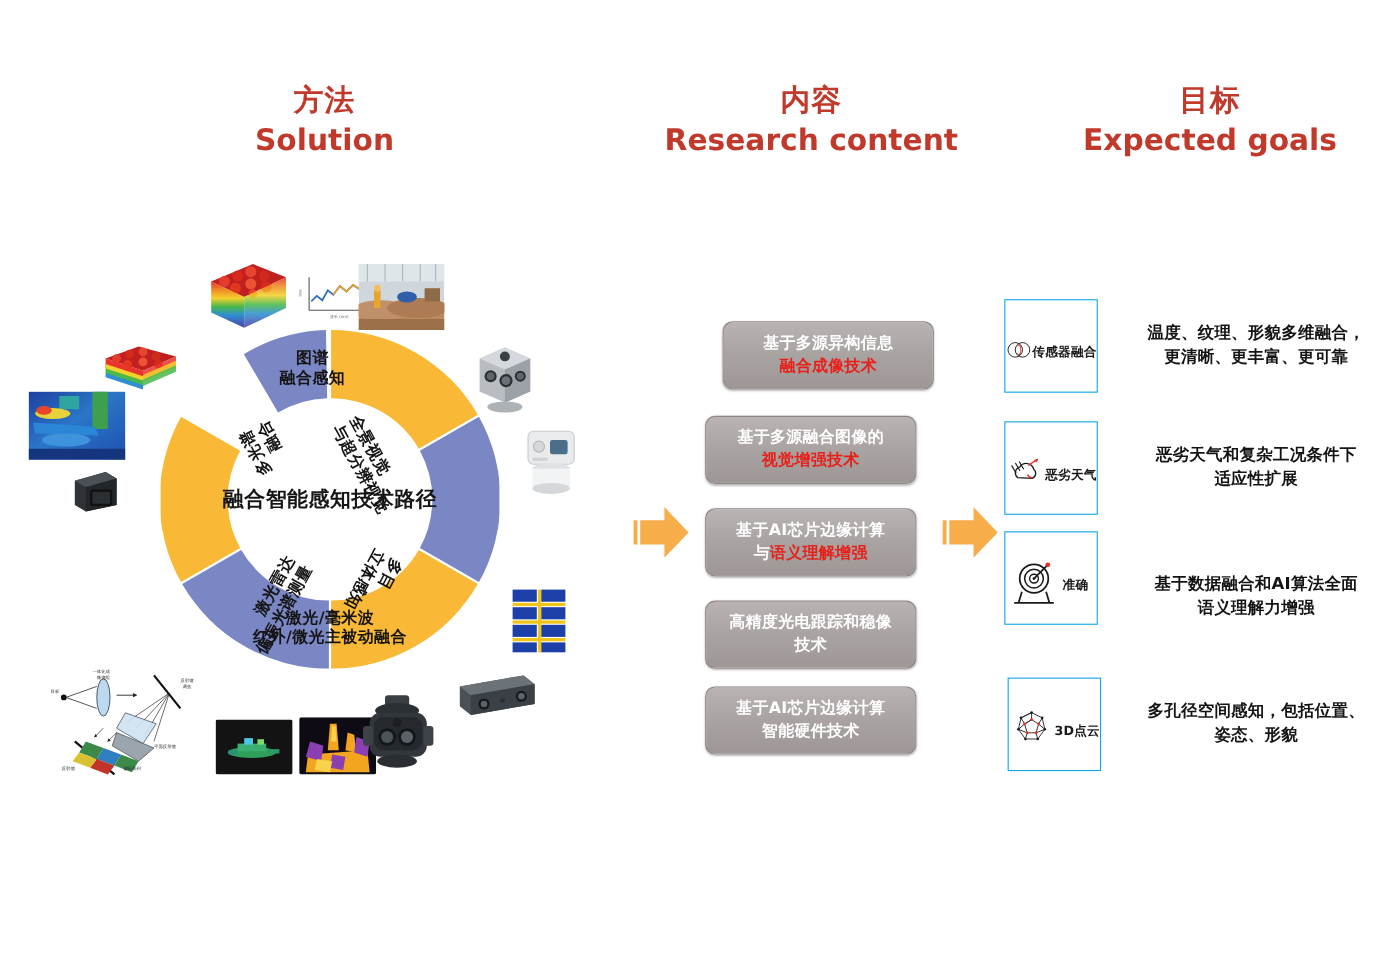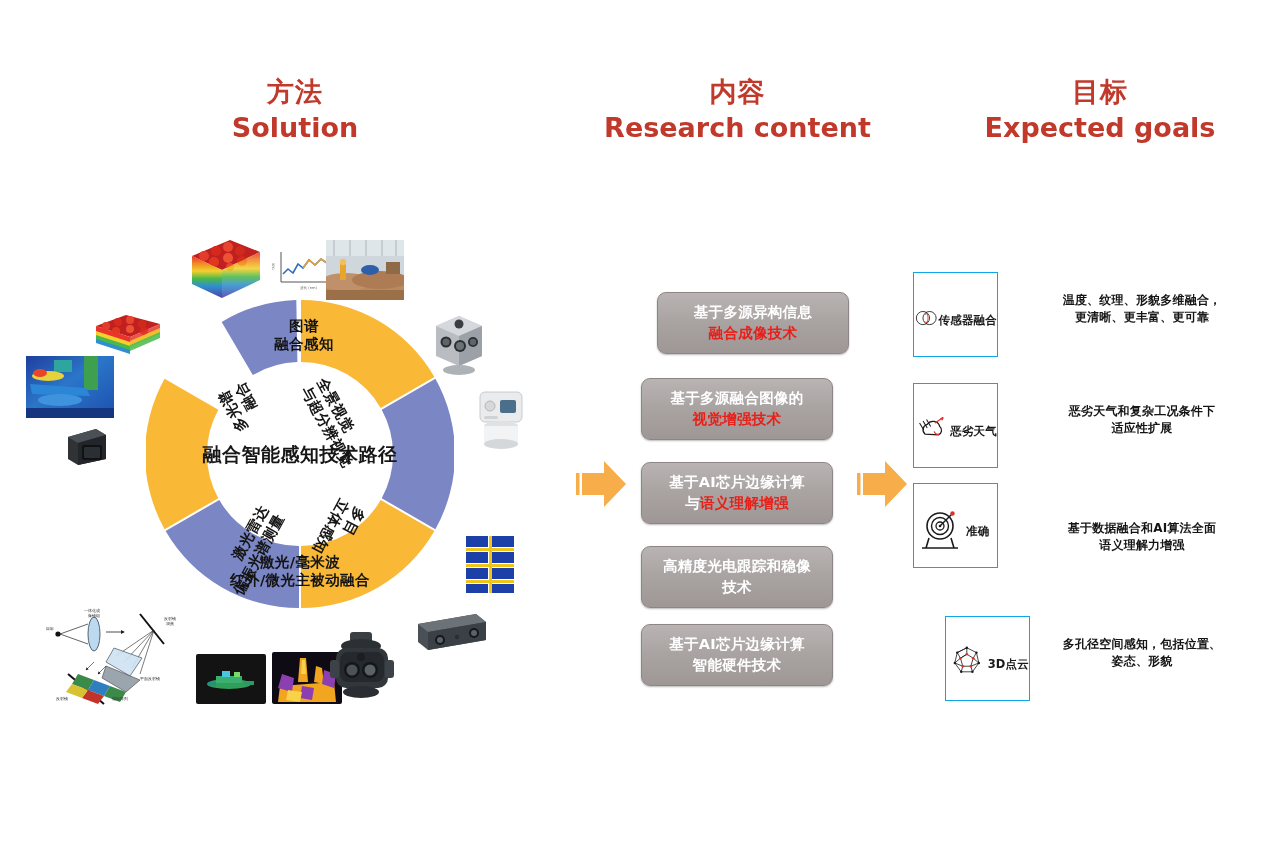--- a/index.html
+++ b/index.html
@@ -98,21 +98,21 @@
   }
   .goal-icon-box .glyph { width: 52px; height: 48px; display:block; }
   .goal-icon-box .cap {
     font-size: 11.5px; font-weight: bold; color: #1a1a1a;
     margin-top: 4px; white-space: nowrap; letter-spacing: 0.2px;
   }
   .goal-text {
     position: absolute;
     left: 1036px;
     width: 212px;
-    font-size: 12px; font-weight: bold; color: #141414;
+    font-size: 15px; font-weight: bold; color: #141414;
     line-height: 1.45; text-align: center; letter-spacing: 0.2px;
   }
 </style>
 </head>
 <body>
 
 <div class="canvas">
 
   <div class="col-head" id="head-solution">
     <span class="cn">方法</span>
@@ -377,21 +377,21 @@
 
       <path d="M 289.4 78.8 A 154 154 0 0 1 289.4 229.2 L 235.7 198.2 A 92 92 0 0 0 235.7 109.8 Z" fill="#7b86c4"></path>
 
       <path d="M 288.4 231.0 A 154 154 0 0 1 155.0 308.0 L 155.0 246.0 A 92 92 0 0 0 234.7 200.0 Z" fill="#f9b836"></path>
 
       <path d="M 153.0 308.0 A 154 154 0 0 1 19.6 231.0 L 73.3 200.0 A 92 92 0 0 0 153.0 246.0 Z" fill="#7b86c4"></path>
 
       <path d="M 18.6 229.2 A 154 154 0 0 1 18.6 78.8 L 72.3 109.8 A 92 92 0 0 0 72.3 198.2 Z" fill="#f9b836"></path>
     </svg>
 
-    <div class="ring-label" style="left:78px; top:18px; width:160px;">
+    <div class="ring-label" style="left:58px; top:18px; width:160px;">
       <span>图谱</span><br>
       <span>融合感知</span>
     </div>
 
     <div class="ring-label" style="left:164px; top:74px; width:120px; transform: rotate(61deg); transform-origin: 8px 16px; text-align:left;">
       <span>全景视觉</span><br>
       <span>与超分辨视觉</span>
     </div>
 
     <div class="ring-label" style="left:196px; top:196px; width:120px; transform: rotate(118deg); transform-origin: 8px 16px; text-align:left;">
@@ -510,21 +510,21 @@
       <path d="M15 32 L12 42 M37 32 L40 42" stroke="#1a1a1a" stroke-width="1.6"></path>
       <line x1="8" y1="42" x2="44" y2="42" stroke="#1a1a1a" stroke-width="1.6"></line>
     </svg>
     <span class="cap">准确</span>
   </div>
   <div class="goal-text" style="top:520px;">
     <span>基于数据融合和AI算法全面</span><br>
     <span>语义理解力增强</span>
   </div>
 
-  <div class="goal-icon-box" style="left:945px; top:616px;">
+  <div class="goal-icon-box" style="left:916px; top:616px;">
     <svg class="glyph" viewBox="0 0 52 48">
       <g stroke="#1a1a1a" stroke-width="1" fill="none">
         <polygon points="26,5 38,11 41,24 33,35 19,35 11,24 14,11"></polygon>
         <polygon points="26,13 34,18 31,28 21,28 18,18"></polygon>
         <line x1="26" y1="5" x2="26" y2="13"></line>
         <line x1="38" y1="11" x2="34" y2="18"></line>
         <line x1="41" y1="24" x2="31" y2="28"></line>
         <line x1="33" y1="35" x2="31" y2="28"></line>
         <line x1="19" y1="35" x2="21" y2="28"></line>
         <line x1="11" y1="24" x2="18" y2="18"></line>

